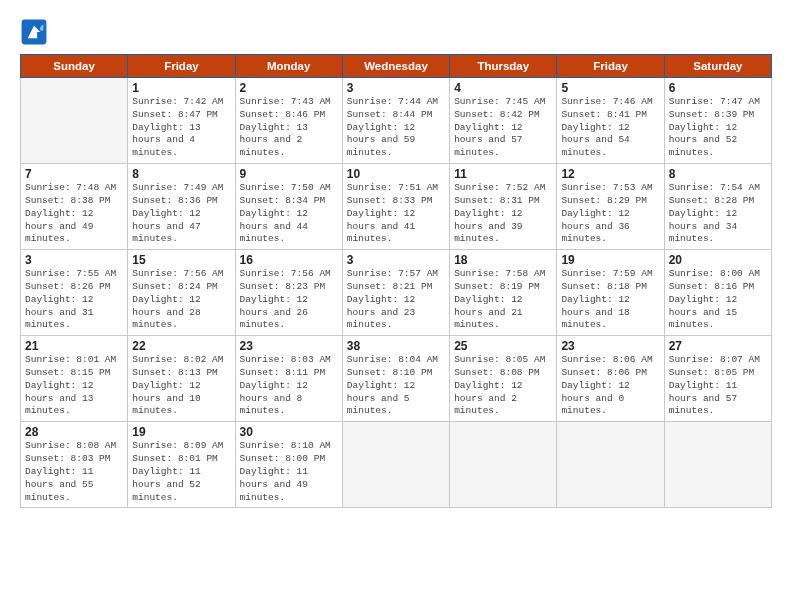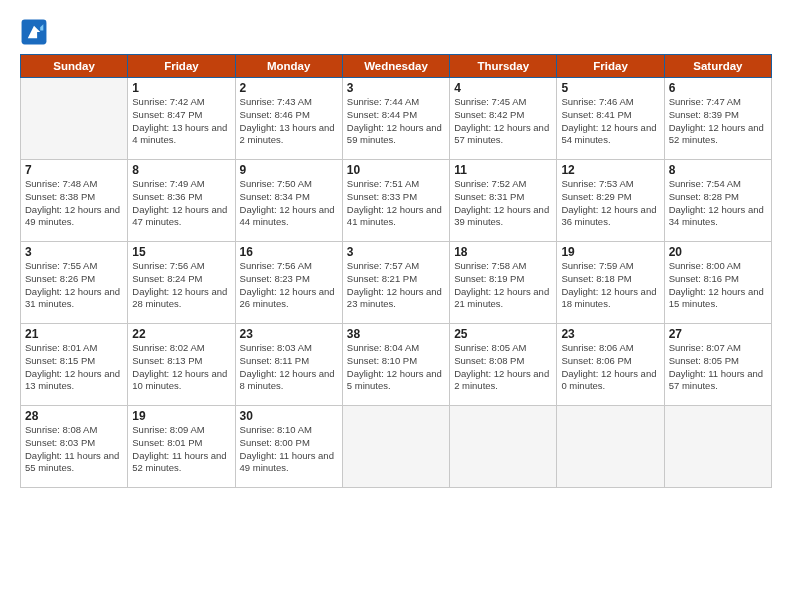--- a/index.html
+++ b/index.html
@@ -87,20 +87,21 @@
       font-size: 12px;
       font-weight: bold;
       color: #222;
       display: block;
       margin-bottom: 1px;
     }
     .day-detail {
       font-size: 9.5px;
       color: #444;
       line-height: 1.35;
+      font-family: Liberation Mono, monospace;
     }
   </style>
 </head>
 <body>
 
 <div class="page">
   <div class="header-row">
     <div class="logo">
       <svg class="logo-icon" viewBox="0 0 36 36">
         <rect x="2" y="2" width="32" height="32" rx="4" fill="#1a6bbf"></rect>

